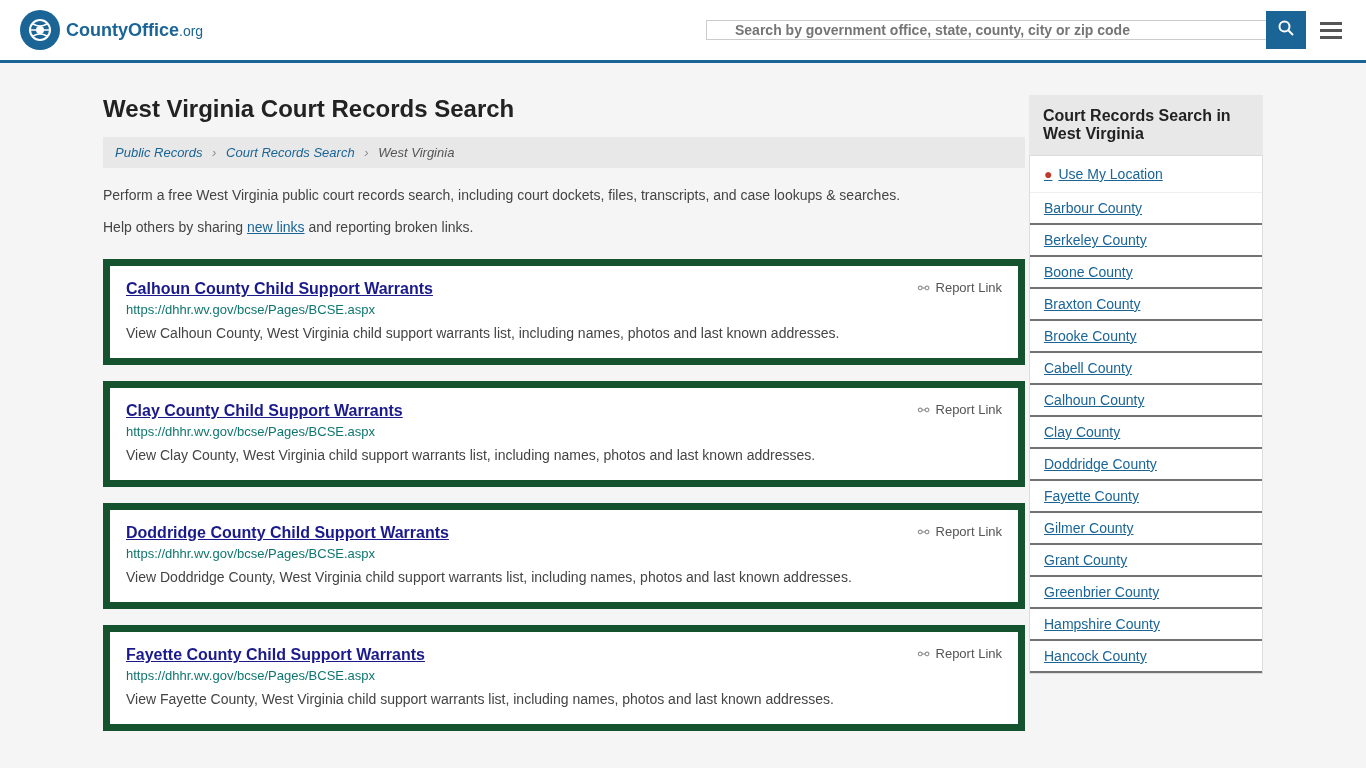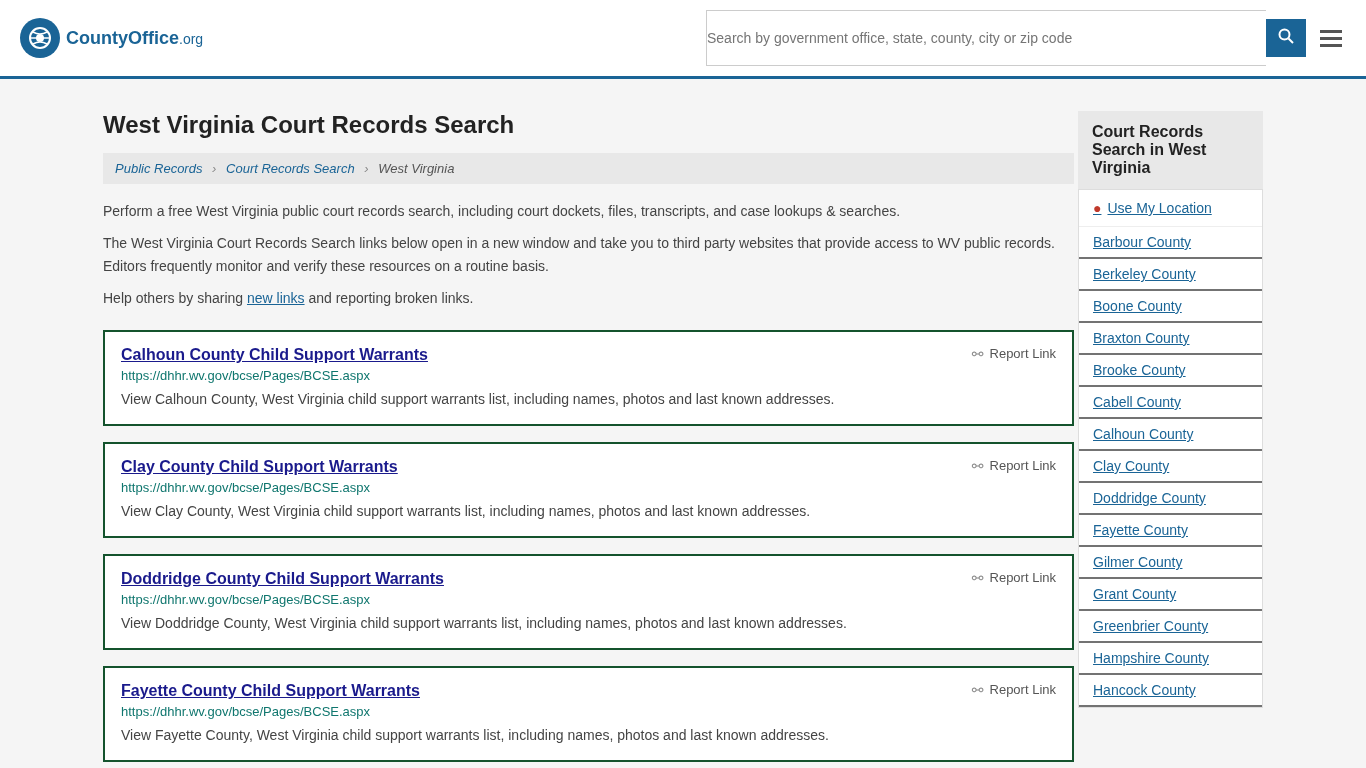--- a/index.html
+++ b/index.html
@@ -42,26 +42,27 @@
 
     #search-area {
       flex: 1;
       display: flex;
       align-items: center;
       max-width: 640px;
       margin-left: auto;
     }
     #search-input {
       flex: 1;
-      padding: 8px 0;
+      padding: 8px 28px;
       border: 1px solid #ccc;
       border-right: none;
       font-size: 14px;
       outline: none;
-      height: 56px;
+      height: 20px;
+      font-weight: bold;
     }
     #search-btn {
       background: #1a6496;
       border: none;
       padding: 0 12px;
       height: 38px;
       cursor: pointer;
       color: white;
       font-size: 16px;
     }
@@ -142,21 +143,21 @@
     }
     .share-link {
       color: #1a6496;
       text-decoration: underline;
       cursor: pointer;
     }
 
     
     .result-item {
       background: #fff;
-      border: 2px solid #14532d;
+      border: 7px solid #14532d;
       margin-bottom: 16px;
       padding: 14px 16px;
     }
     .result-header {
       display: flex;
       justify-content: space-between;
       align-items: flex-start;
       margin-bottom: 4px;
     }
     .result-title {
@@ -188,21 +189,21 @@
       cursor: pointer;
     }
     .result-desc {
       font-size: 14px;
       color: #444;
       line-height: 1.5;
     }
 
     
     #sidebar {
-      width: 185px;
+      width: 234px;
       flex-shrink: 0;
     }
     .sidebar-header {
       background: #e8e8e8;
       padding: 12px 14px;
       font-size: 16px;
       font-weight: bold;
       color: #222;
       margin-bottom: 0;
     }
@@ -278,21 +279,20 @@
 
     <div id="breadcrumb">
       <a class="breadcrumb-link" href="#">Public Records</a>
       <span class="breadcrumb-sep">›</span>
       <a class="breadcrumb-link" href="#">Court Records Search</a>
       <span class="breadcrumb-sep">›</span>
       <span>West Virginia</span>
     </div>
 
     <p id="intro-text">Perform a free West Virginia public court records search, including court dockets, files, transcripts, and case lookups &amp; searches.</p>
-    <p id="secondary-text">The West Virginia Court Records Search links below open in a new window and take you to third party websites that provide access to WV public records. Editors frequently monitor and verify these resources on a routine basis.</p>
     <p id="share-text">
       <span>Help others by sharing </span><a class="share-link" href="#">new links</a><span> and reporting broken links.</span>
     </p>
 
     <div id="results-list">
     <div class="result-item">
       <div class="result-header">
         <a class="result-title" href="#">Calhoun County Child Support Warrants</a>
         <button class="report-link-btn">
           <span class="report-icon">⚯</span>

